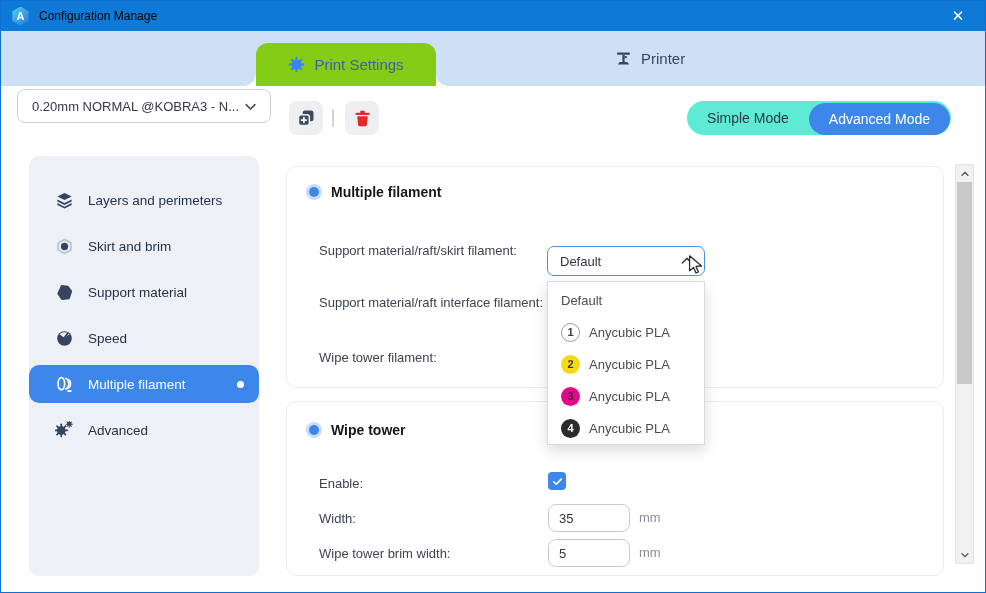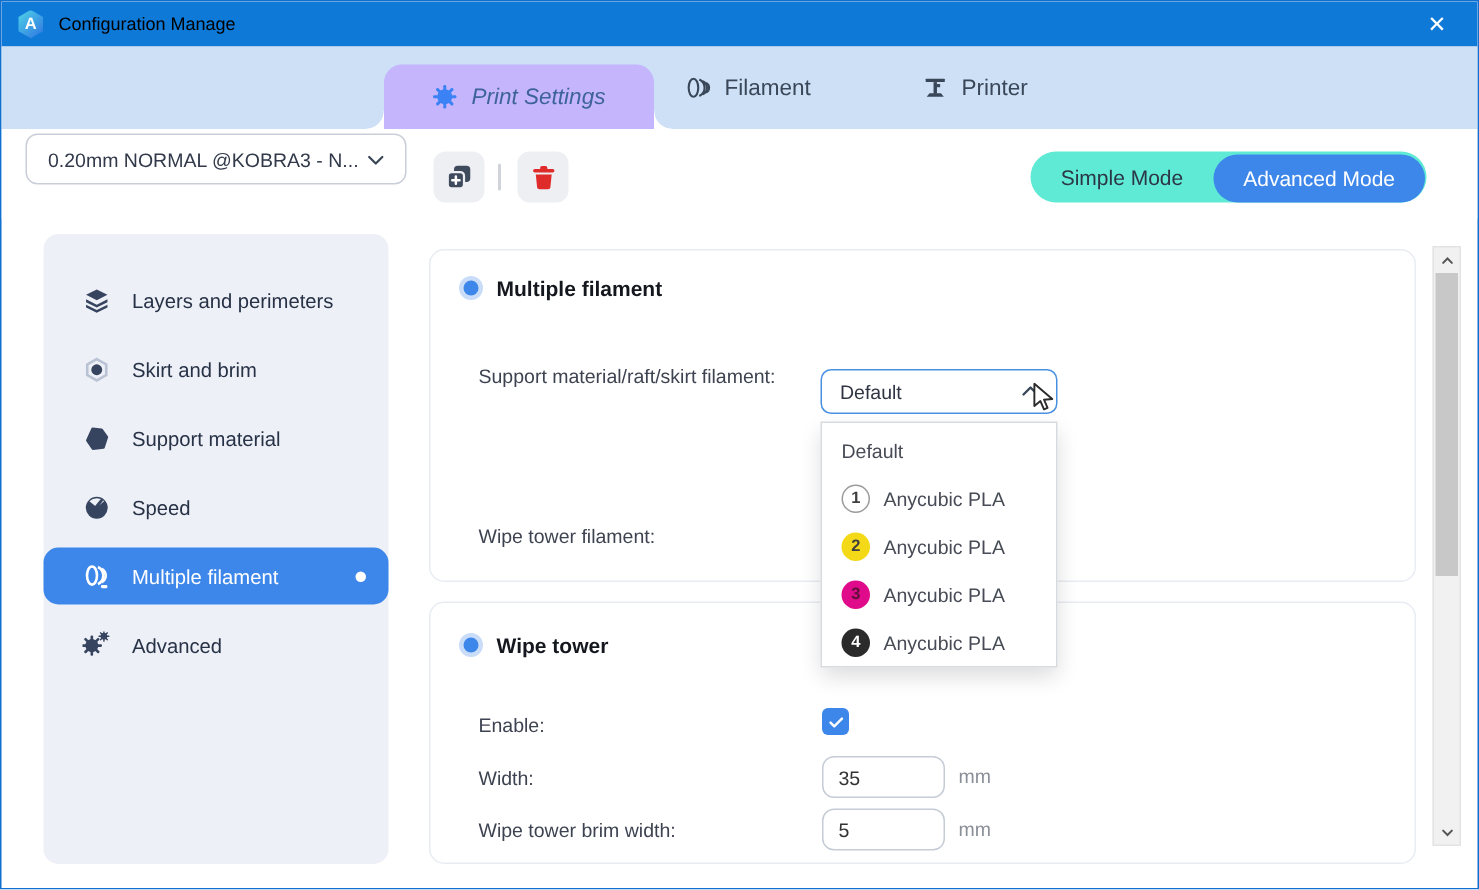--- a/index.html
+++ b/index.html
@@ -7,21 +7,21 @@
   .window { position:relative; width:986px; height:593px; background:#ffffff; border:1px solid #1070d0; overflow:hidden; }
 
   
   .titlebar { position:absolute; left:0; top:0; width:100%; height:30px; background:#0e79d7; display:flex; align-items:center; padding:0 10px; }
   .logo-hex { width:19px; height:19px; background:linear-gradient(135deg,#4fd6e8,#2e6fe0); clip-path:polygon(50% 0,93% 25%,93% 75%,50% 100%,7% 75%,7% 25%); display:flex; align-items:center; justify-content:center; color:#fff; font-size:11px; font-weight:bold; }
   .win-title { color:#000000; font-size:12px; margin-left:9px; }
   .close-btn { position:absolute; right:10px; top:0; width:34px; height:30px; display:flex; align-items:center; justify-content:center; color:#fff; font-size:15px; cursor:pointer; }
 
   
   .tabbar { position:absolute; left:0; top:30px; width:100%; height:55px; background:#cde0f6; }
-  .tab-active { position:absolute; left:255px; top:12px; width:180px; height:43px; background:#c4b5fd; border-radius:12px 12px 0 0; display:flex; align-items:center; justify-content:center; gap:9px;font-style:italic; }
+  .tab-active { position:absolute; left:255px; top:12px; width:180px; height:43px; background:#84cc16; border-radius:12px 12px 0 0; display:flex; align-items:center; justify-content:center; gap:9px; }
   .tab-foot { position:absolute; bottom:0; width:12px; height:12px; }
   .tab-foot.l { left:-12px; background:radial-gradient(circle 12px at 0 0, transparent 11.5px, #fff 12px); }
   .tab-foot.r { right:-12px; background:radial-gradient(circle 12px at 100% 0, transparent 11.5px, #fff 12px); }
   .tab-active .tab-label { color:#3e639a; font-size:15px; }
   .tab-plain { position:absolute; top:0; height:55px; display:flex; align-items:center; gap:9px; color:#3a4758; cursor:pointer; }
   .tab-plain .tab-label { font-size:15px; color:#3a4758; }
   .tab-fil { left:456px; } .tab-prn { left:614px; }
   .icon16 { width:17px; height:17px; display:block; }
 
   
@@ -87,29 +87,20 @@
       <div class="tab-foot l"></div>
       <div class="tab-foot r"></div>
       <svg class="icon16" viewBox="0 0 24 24" fill="#3b82f6">
         <rect x="10.6" y="1" width="2.8" height="22" rx="1.2"></rect>
         <rect x="1" y="10.6" width="22" height="2.8" rx="1.2"></rect>
         <rect x="10.6" y="1" width="2.8" height="22" rx="1.2" transform="rotate(45 12 12)"></rect>
         <rect x="10.6" y="1" width="2.8" height="22" rx="1.2" transform="rotate(-45 12 12)"></rect>
         <path fill-rule="evenodd" d="M12 5a7 7 0 1 0 .001 0Zm0 3.8a3.2 3.2 0 1 1 -.001 0Z"></path>
       </svg>
       <span class="tab-label">Print Settings</span>
-    </div>
-    <div class="tab-plain tab-fil">
-      <svg class="icon16" viewBox="0 0 24 24" fill="none" stroke="#3a4758" stroke-width="2">
-        <ellipse cx="7.5" cy="12" rx="4.5" ry="8.5"></ellipse>
-        <path d="M13 4.2a8.6 8.6 0 0 1 0 15.6"></path>
-        <path d="M16.2 5.8a6.8 6.8 0 0 1 0 12.4"></path>
-        <path d="M19.3 7.6a4.8 4.8 0 0 1 0 8.8"></path>
-      </svg>
-      <span class="tab-label">Filament</span>
     </div>
     <div class="tab-plain tab-prn">
       <svg class="icon16" viewBox="0 0 24 24" fill="#3a4758">
         <rect x="3" y="3.5" width="18" height="3.2" rx="0.6"></rect>
         <rect x="10.4" y="6.7" width="3.2" height="11"></rect>
         <rect x="13.6" y="8.5" width="3" height="3"></rect>
         <path d="M4 20.5h16l-2.6-3.4H6.6Z"></path>
       </svg>
       <span class="tab-label">Printer</span>
     </div>
@@ -203,20 +194,21 @@
       <span>Advanced</span>
     </div>
   </div>
 
   <div class="card card1">
     <div class="sec-head" style="top:17px;">
       <span class="bullet"></span>
       <span class="sec-title">Multiple filament</span>
     </div>
     <div class="fld-label" style="top:75px;">Support material/raft/skirt filament:</div>
+    <div class="fld-label" style="top:127px;">Support material/raft interface filament:</div>
     <div class="fld-label" style="top:182px;">Wipe tower filament:</div>
   </div>
 
   <div class="card card2">
     <div class="sec-head" style="top:20px;">
       <span class="bullet"></span>
       <span class="sec-title">Wipe tower</span>
     </div>
     <div class="fld-label" style="top:73px;">Enable:</div>
     <div class="checkbox" style="top:70px;">

